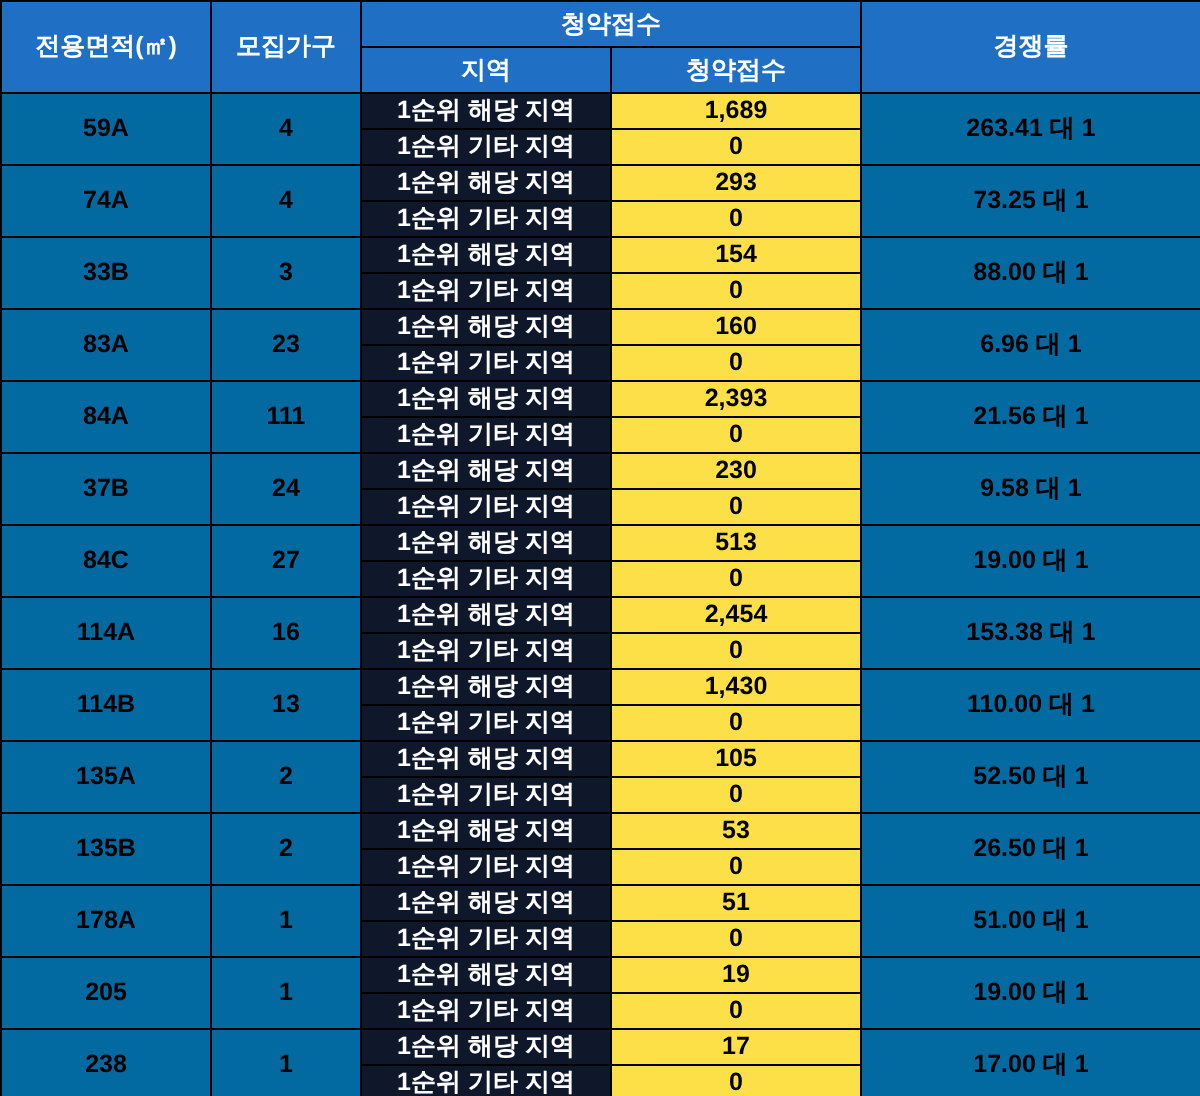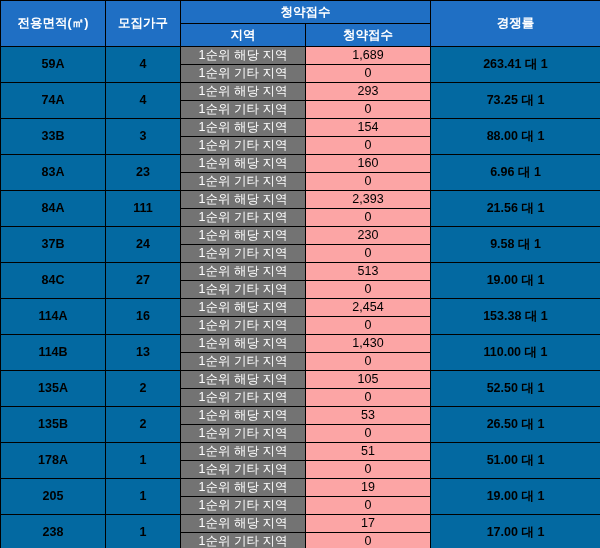--- a/index.html
+++ b/index.html
@@ -44,30 +44,30 @@
   }
   td.area-cell,
   td.units-cell,
   td.ratio-cell {
     font-weight: bold;
     font-size: 14px;
     background: #0369a1;
     color: #000000;
   }
   td.region-cell {
-    background: #737373;
+    background: #0f172a;
     color: #ffffff;
-    font-weight: normal;
+    font-weight: bold;
     font-size: 12px;
     height: 17px;
   }
   td.count-cell {
-    background: #fca5a5;
+    background: #fde047;
     color: #000000;
-    font-weight: normal;
+    font-weight: bold;
     font-size: 13px;
     height: 17px;
     margin-left: 38px;
   }
   col.c-area { width: 105px; }
   col.c-units { width: 75px; }
   col.c-region { width: 125px; }
   col.c-count { width: 125px; }
   col.c-ratio { width: 170px; }
 </style>

